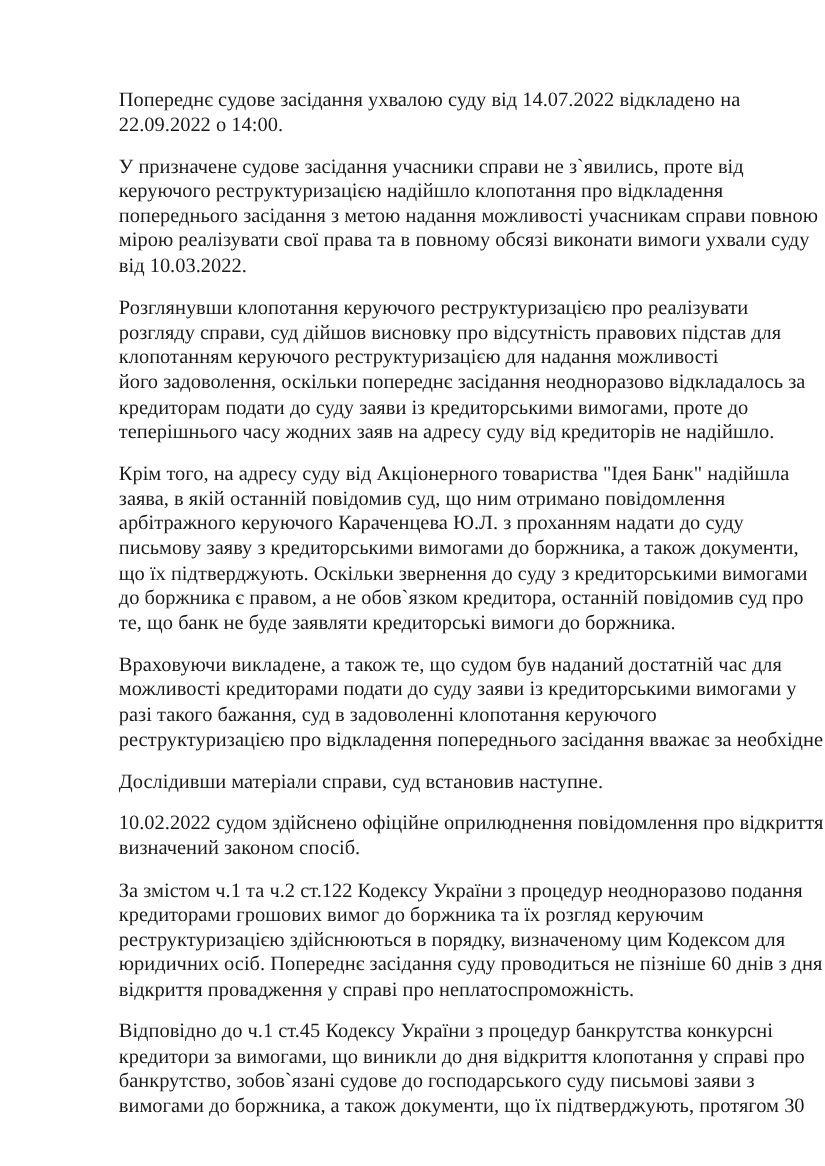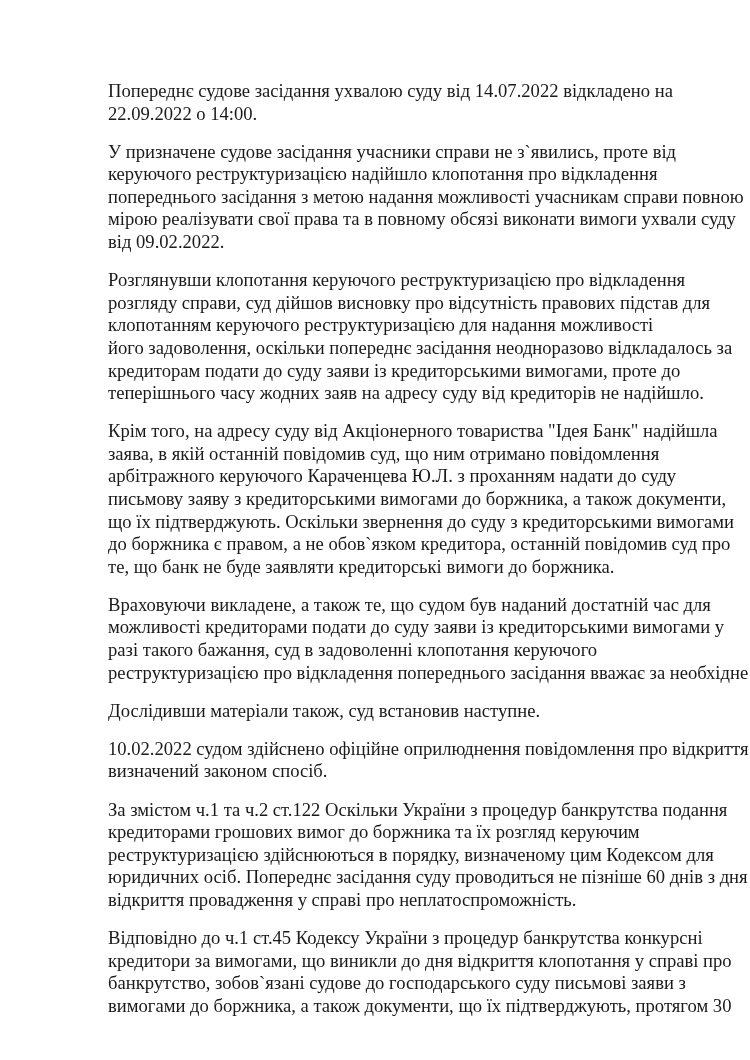--- a/index.html
+++ b/index.html
@@ -40,25 +40,25 @@
   <p class="para">
     <span class="line">Попереднє судове засідання ухвалою суду від 14.07.2022 відкладено на</span>
     <span class="line">22.09.2022 о 14:00.</span>
   </p>
 
   <p class="para">
     <span class="line">У призначене судове засідання учасники справи не з`явились, проте від</span>
     <span class="line">керуючого реструктуризацією надійшло клопотання про відкладення</span>
     <span class="line">попереднього засідання з метою надання можливості учасникам справи повною</span>
     <span class="line">мірою реалізувати свої права та в повному обсязі виконати вимоги ухвали суду</span>
-    <span class="line">від 09.02.2022.</span>
+    <span class="line">від 10.03.2022.</span>
   </p>
 
   <p class="para">
-    <span class="line">Розглянувши клопотання керуючого реструктуризацією про відкладення</span>
+    <span class="line">Розглянувши клопотання керуючого реструктуризацією про реалізувати</span>
     <span class="line">розгляду справи, суд дійшов висновку про відсутність правових підстав для</span>
     <span class="line">клопотанням керуючого реструктуризацією для надання можливості</span>
     <span class="line">його задоволення, оскільки попереднє засідання неодноразово відкладалось за</span>
     <span class="line">кредиторам подати до суду заяви із кредиторськими вимогами, проте до</span>
     <span class="line">теперішнього часу жодних заяв на адресу суду від кредиторів не надійшло.</span>
   </p>
 
   <p class="para">
     <span class="line">Крім того, на адресу суду від Акціонерного товариства "Ідея Банк" надійшла</span>
     <span class="line">заява, в якій останній повідомив суд, що ним отримано повідомлення</span>
@@ -70,30 +70,30 @@
   </p>
 
   <p class="para">
     <span class="line">Враховуючи викладене, а також те, що судом був наданий достатній час для</span>
     <span class="line">можливості кредиторами подати до суду заяви із кредиторськими вимогами у</span>
     <span class="line">разі такого бажання, суд в задоволенні клопотання керуючого</span>
     <span class="line">реструктуризацією про відкладення попереднього засідання вважає за необхідне</span>
   </p>
 
   <p class="para">
-    <span class="line">Дослідивши матеріали також, суд встановив наступне.</span>
+    <span class="line">Дослідивши матеріали справи, суд встановив наступне.</span>
   </p>
 
   <p class="para">
     <span class="line">10.02.2022 судом здійснено офіційне оприлюднення повідомлення про відкриття</span>
     <span class="line">визначений законом спосіб.</span>
   </p>
 
   <p class="para">
-    <span class="line">За змістом ч.1 та ч.2 ст.122 Оскільки України з процедур банкрутства подання</span>
+    <span class="line">За змістом ч.1 та ч.2 ст.122 Кодексу України з процедур неодноразово подання</span>
     <span class="line">кредиторами грошових вимог до боржника та їх розгляд керуючим</span>
     <span class="line">реструктуризацією здійснюються в порядку, визначеному цим Кодексом для</span>
     <span class="line">юридичних осіб. Попереднє засідання суду проводиться не пізніше 60 днів з дня</span>
     <span class="line">відкриття провадження у справі про неплатоспроможність.</span>
   </p>
 
   <p class="para">
     <span class="line">Відповідно до ч.1 ст.45 Кодексу України з процедур банкрутства конкурсні</span>
     <span class="line">кредитори за вимогами, що виникли до дня відкриття клопотання у справі про</span>
     <span class="line">банкрутство, зобов`язані судове до господарського суду письмові заяви з</span>

